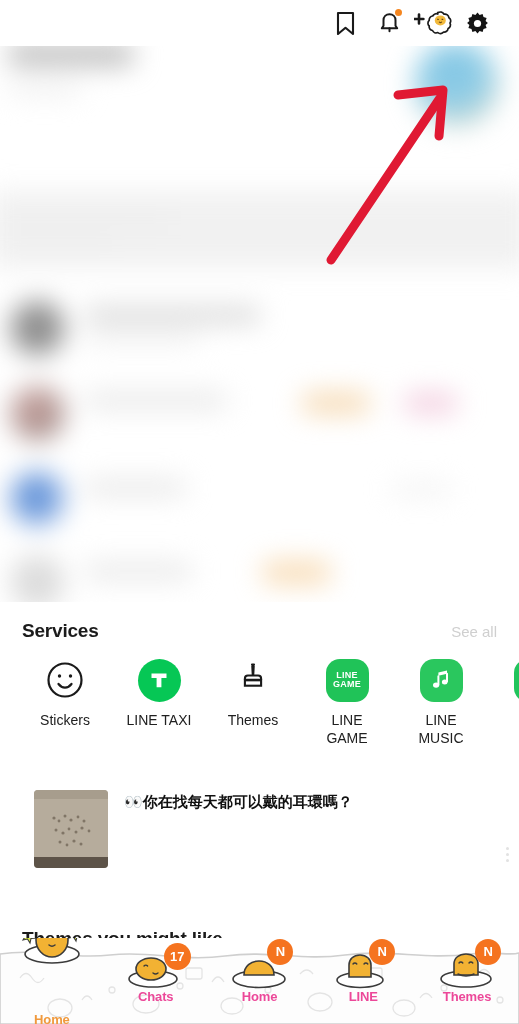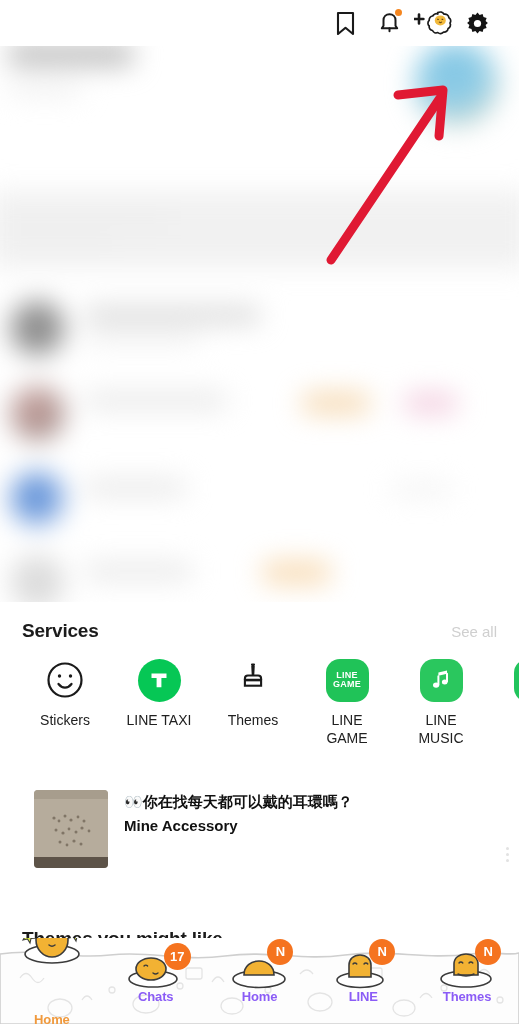--- a/index.html
+++ b/index.html
@@ -289,21 +289,21 @@
     position: relative;
     width: 96px;
     height: 54px;
     display: flex;
     align-items: flex-end;
     justify-content: center;
   }
   .nav-label {
     font-size: 13px;
     font-weight: bold;
-    color: #8b5cf6;
+    color: #ec4899;
     letter-spacing: -0.1px;
     line-height: 1;
     margin-top: 1px;
   }
   .nav-label.active { color: #f0993c; margin-top: 48px; }
   .nav-badge {
     position: absolute;
     border-radius: 50%;
     background: #f5731f;
     color: #fff;
@@ -494,21 +494,20 @@
             <circle cx="55" cy="41" r="1.4"></circle>
           <circle cx="26" cy="52" r="1.5"></circle>
             <circle cx="33" cy="55" r="1.4"></circle>
           <circle cx="40" cy="51" r="1.6"></circle>
             <circle cx="47" cy="54" r="1.5"></circle>
         </g>
       </svg>
     </div>
     <div class="ad-body">
       <span class="ad-title">👀你在找每天都可以戴的耳環嗎？</span>
-      <span class="ad-brand">Mine Accessory</span>
     </div>
     <div class="ad-more">
       <i></i>
         <i></i>
         <i></i>
     </div>
   </div>
 
   <div class="themes-head">Themes you might like</div>
 

